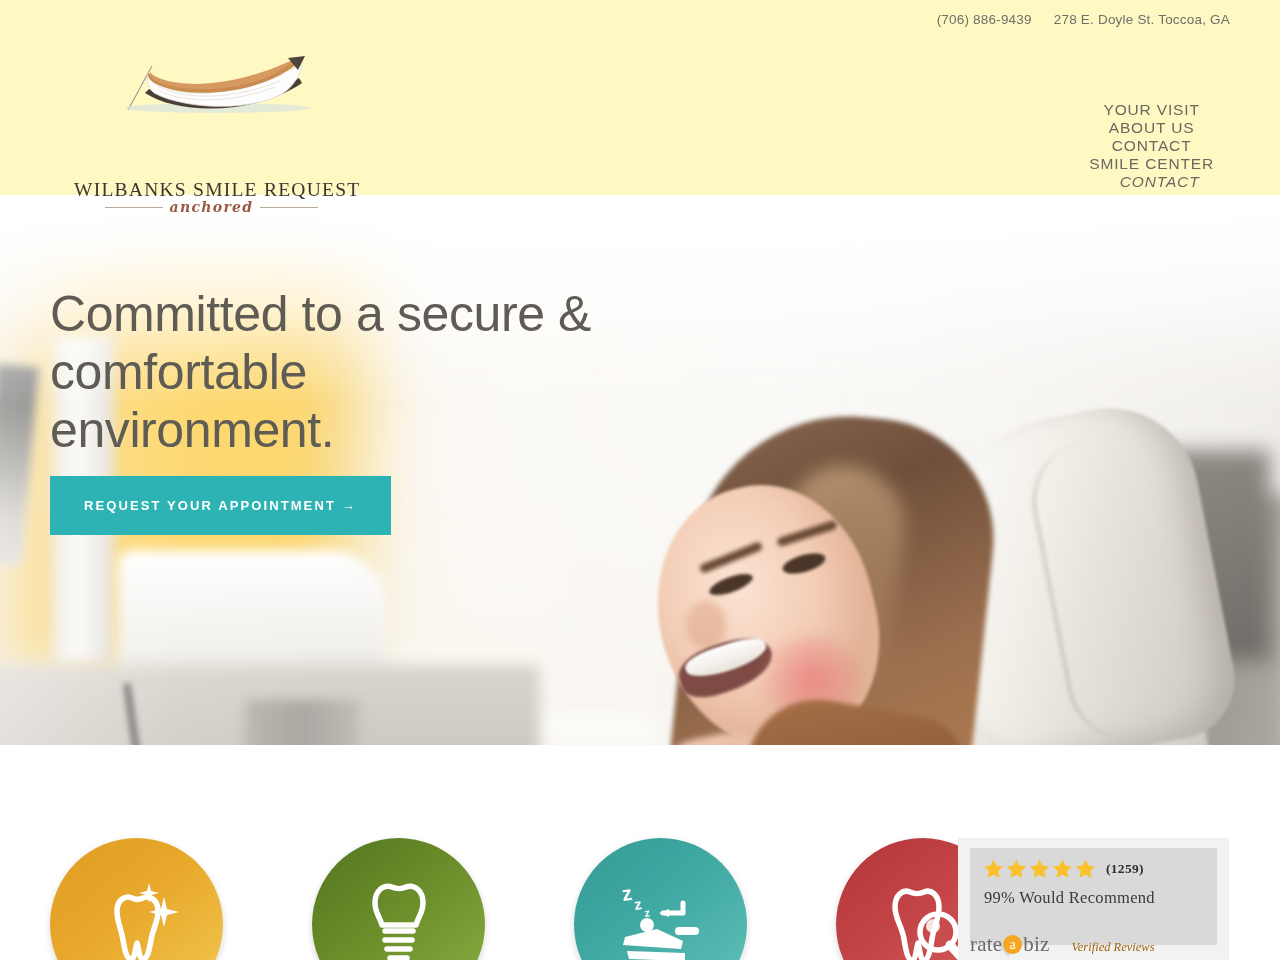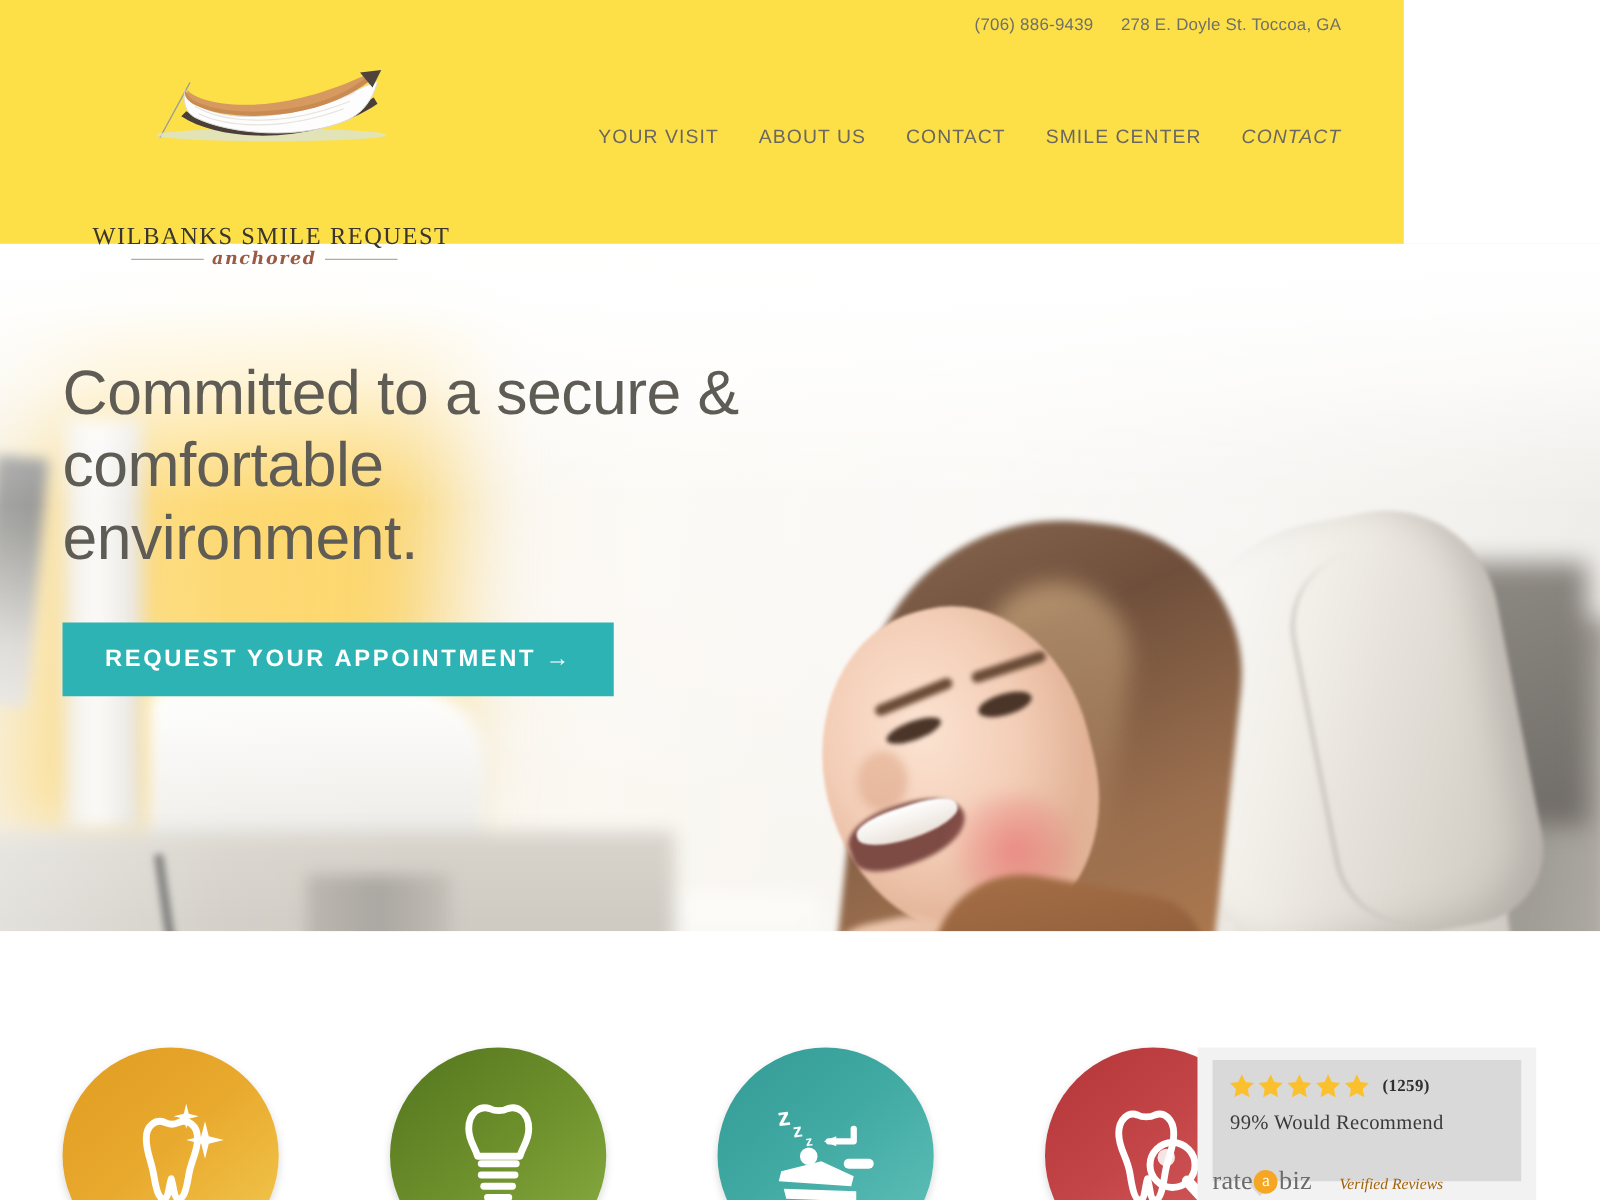--- a/index.html
+++ b/index.html
@@ -8,23 +8,23 @@
   body {
     font-family: "Liberation Sans", sans-serif;
     background:#ffffff;
     color:#5a5a56;
     -webkit-font-smoothing:antialiased;
   }
 
   
   .header {
     position:relative;
-    width:1123px;
+    width:1280px;
     height:195px;
-    background:#fde047;
+    background:#fef9c3;
     z-index:20;
   }
   .topbar {
     position:absolute;
     top:12px; right:50px;
     display:flex;
     align-items:center;
     gap:22px;
     font-size:13.5px;
     color:#6f6f6b;
@@ -74,20 +74,21 @@
     font-weight:bold;
   }
 
   
   .nav {
     position:absolute;
     right:50px; top:101px;
     display:flex;
     align-items:center;
     gap:0;
+    flex-direction:column;
   }
   .nav-item {
     font-size:15.5px;
     letter-spacing:0.85px;
     color:#6b6761;
     text-decoration:none;
     padding:0 16px;
     white-space:nowrap;
     cursor:pointer;
   }
@@ -374,26 +375,26 @@
     font-size:50px;
     font-weight:300;
     line-height:1.16;
     letter-spacing:-0.4px;
     color:#5f5c55;
   }
   .hero-cta {
     display:inline-flex;
     align-items:center;
     justify-content:center;
-    margin-top:39px;
+    margin-top:17px;
     height:59px;
     padding:0 34px;
     background:#2eb3b4;
     color:#ffffff;
-    font-size:19px;
+    font-size:13px;
     font-weight:bold;
     letter-spacing:2.1px;
     text-decoration:none;
     white-space:nowrap;
     cursor:pointer;
     border:none;
     font-family:"Liberation Sans", sans-serif;
   }
 
   
@@ -476,21 +477,21 @@
     width:250px;
     display:flex;
     align-items:baseline;
   }
   .rab-logo {
     font-family:"Liberation Serif", serif;
     font-size:21px;
     color:#6b6b6b;
     letter-spacing:0.2px;
     display:inline-flex;
-    align-items:flex-end;
+    align-items:center;
     line-height:1;
     white-space:nowrap;
   }
   .rab-a {
     display:inline-flex;
     align-items:center;
     justify-content:center;
     width:19px; height:19px;
     background:#f5a623;
     border-radius:50%;

